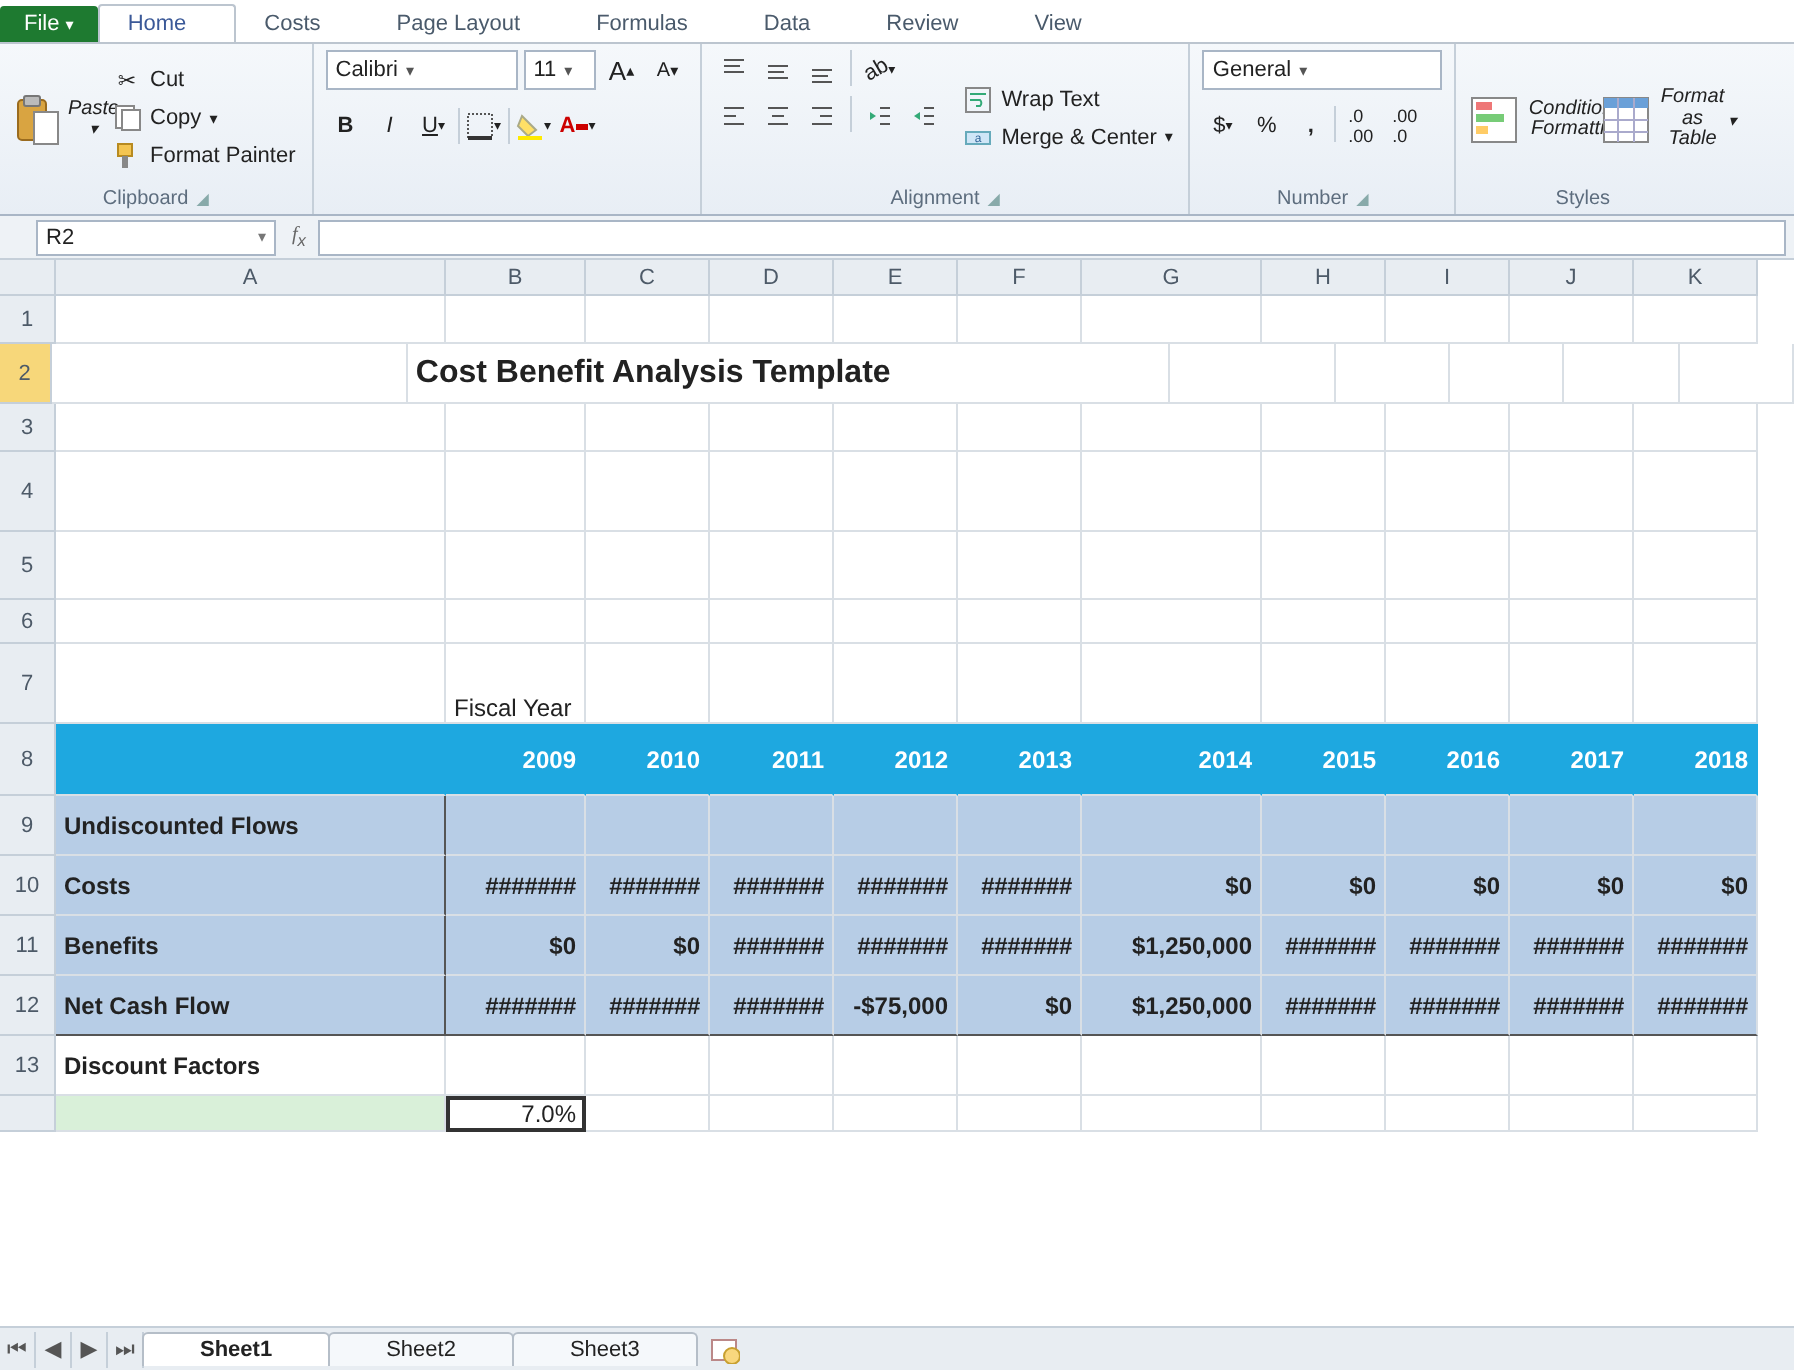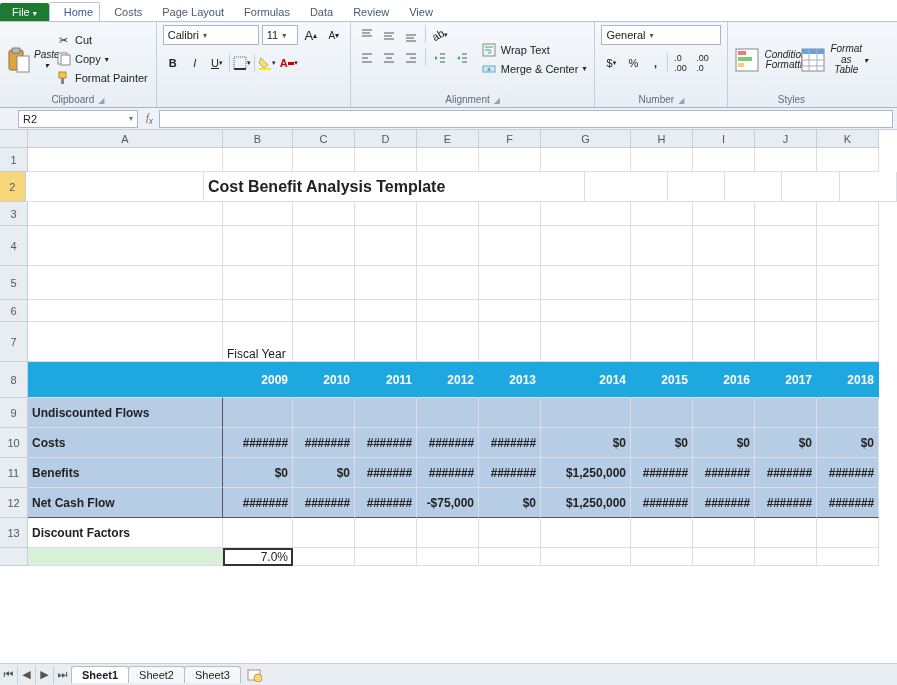--- a/index.html
+++ b/index.html
@@ -1,19 +1,19 @@
 <!DOCTYPE html>
 <html><head>
 <meta charset="utf-8">
 <style>
 * { box-sizing: border-box; margin: 0; padding: 0; font-family: "Segoe UI", Tahoma, sans-serif; }
 body { background: #fff; font-size: 11px; color: #222; overflow: hidden; width: 897px; height: 685px; }
 
 .tabs { display: flex; align-items: flex-end; height: 22px; background: #fff; border-bottom: 1px solid #bcc5cf; }
-.tab { padding: 3px 6px 3px 14px; font-size: 11px; color: #4a5a6b; cursor: pointer; }
+.tab { padding: 3px 24px 3px 14px; font-size: 11px; color: #4a5a6b; cursor: pointer; }
 .tab.file { background: #1e7a30; color: #fff; padding: 3px 12px; border-top-left-radius: 2px; border-top-right-radius: 2px; }
 .tab.active { background: #fff; color: #3b5998; border: 1px solid #bcc5cf; border-bottom: none; border-top-left-radius: 2px; border-top-right-radius: 2px; }
 
 .ribbon { display: flex; height: 86px; background: linear-gradient(#f5f8fb,#e8eef5); border-bottom: 1px solid #a9b6c6; }
 .group { display: flex; flex-direction: column; justify-content: space-between; border-right: 1px solid #c5cfd9; padding: 3px 6px 0 6px; }
 .group-body { display: flex; gap: 4px; flex: 1; }
 .group-label { text-align: center; font-size: 10px; color: #5d6d7e; padding: 1px 0 2px 0; }
 .group-label .dlg { font-size: 8px; color: #8aa; margin-left: 4px; }
 
 .big-btn { display: flex; flex-direction: row; align-items: center; justify-content: flex-start; width: 44px; padding-top:2px; gap:2px; cursor:pointer;font-style:italic;}
@@ -61,21 +61,21 @@
 .bold { font-weight:bold; }
 .title { font-weight:bold; font-size:16px; font-family:Arial,sans-serif; }
 .bb { border-bottom:1px solid #555;}
 .selcell { outline:2px solid #333; outline-offset:-2px; }
 .rowh.sel { background:#f7d77a; }
 .hash { letter-spacing:-0.2px; }
 
 .sheet-tabs { position:absolute; left:0; right:0; bottom:0; height:22px; background:#e8edf2; border-top:1px solid #c5cfd9; display:flex; align-items:center; font-size:11px;}
 .nav-arrows { display:flex; }
 .nav-btn { width:18px; height:18px; display:flex; align-items:center; justify-content:center; border-right:1px solid #c5cfd9; cursor:pointer; color:#555;}
-.stab { padding:2px 10px; background:#f5f8fb; border:1px solid #b5bec8; border-bottom:none; margin-left:-1px; border-top-left-radius:3px; border-top-right-radius:3px; cursor:pointer;}
+.stab { padding:2px 28px; background:#f5f8fb; border:1px solid #b5bec8; border-bottom:none; margin-left:-1px; border-top-left-radius:3px; border-top-right-radius:3px; cursor:pointer;}
 .stab.active { background:#fff; font-weight:bold; }
 .newtab { width:22px; display:flex; align-items:center; justify-content:center; margin-left:2px; cursor:pointer; color:#a67;}
 </style>
 </head>
 <body>
 
 <div class="tabs">
   <div class="tab file"><span>File</span> <span style="font-size:8px;">▾</span></div>
   <div class="tab active">Home</div>
   <div class="tab">Costs</div>

